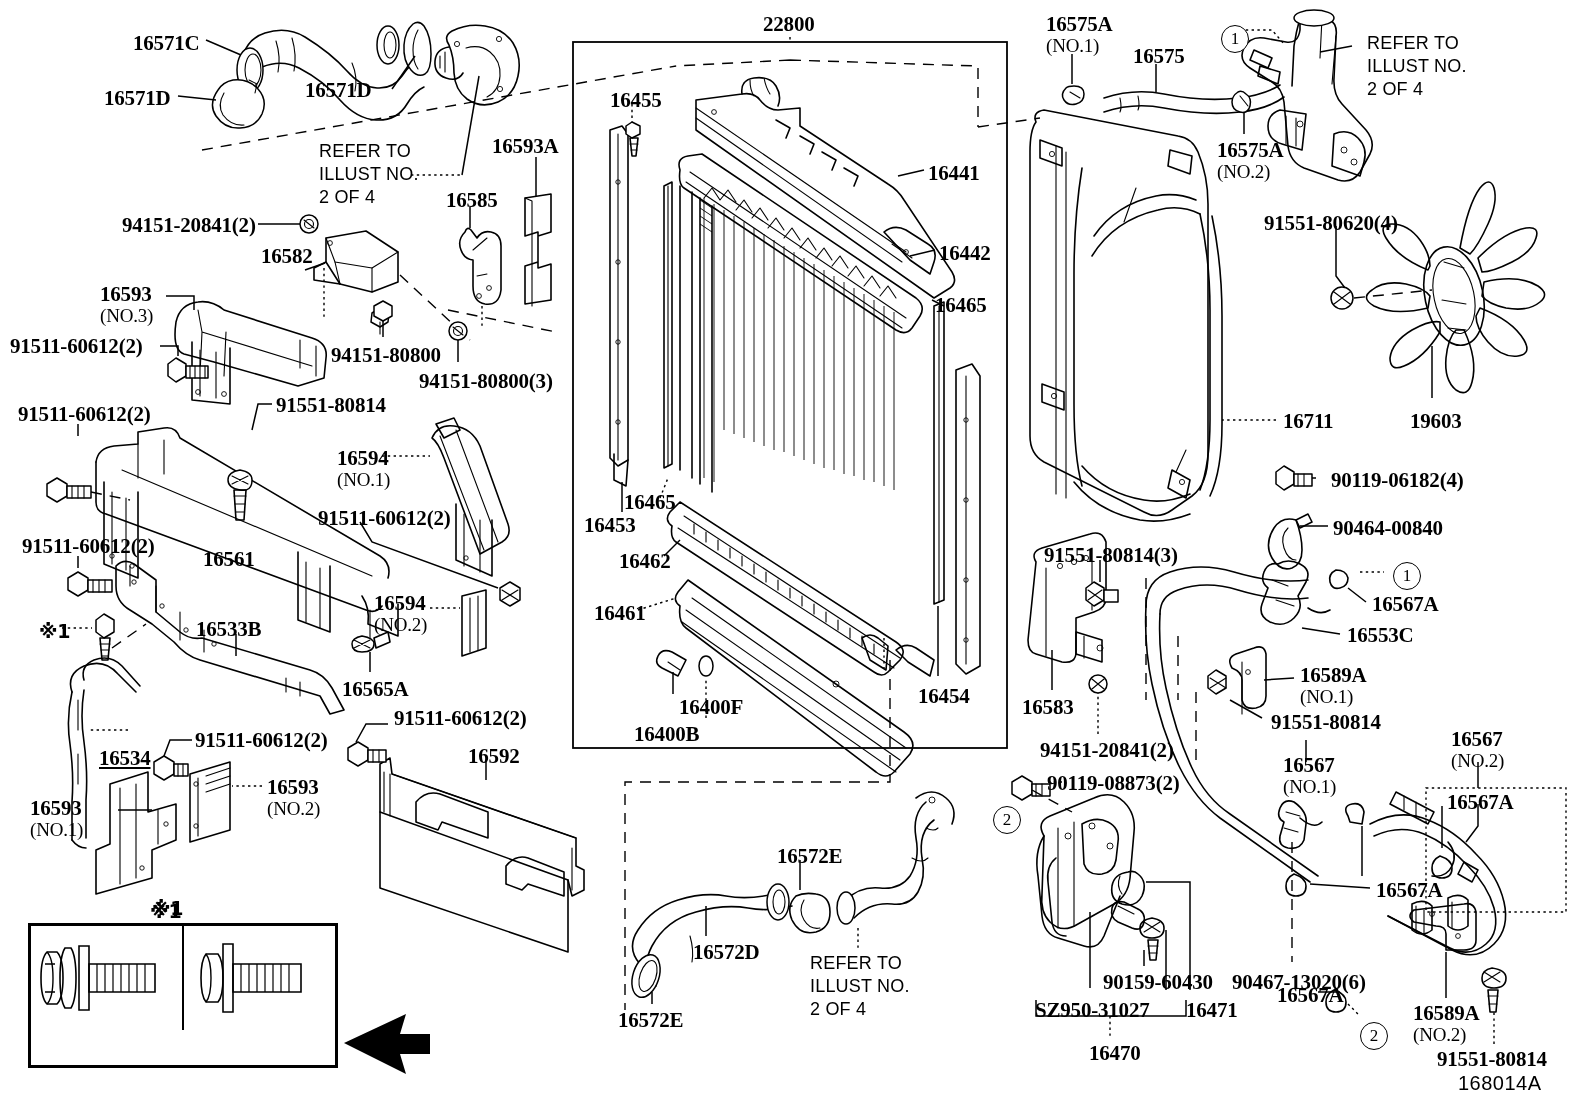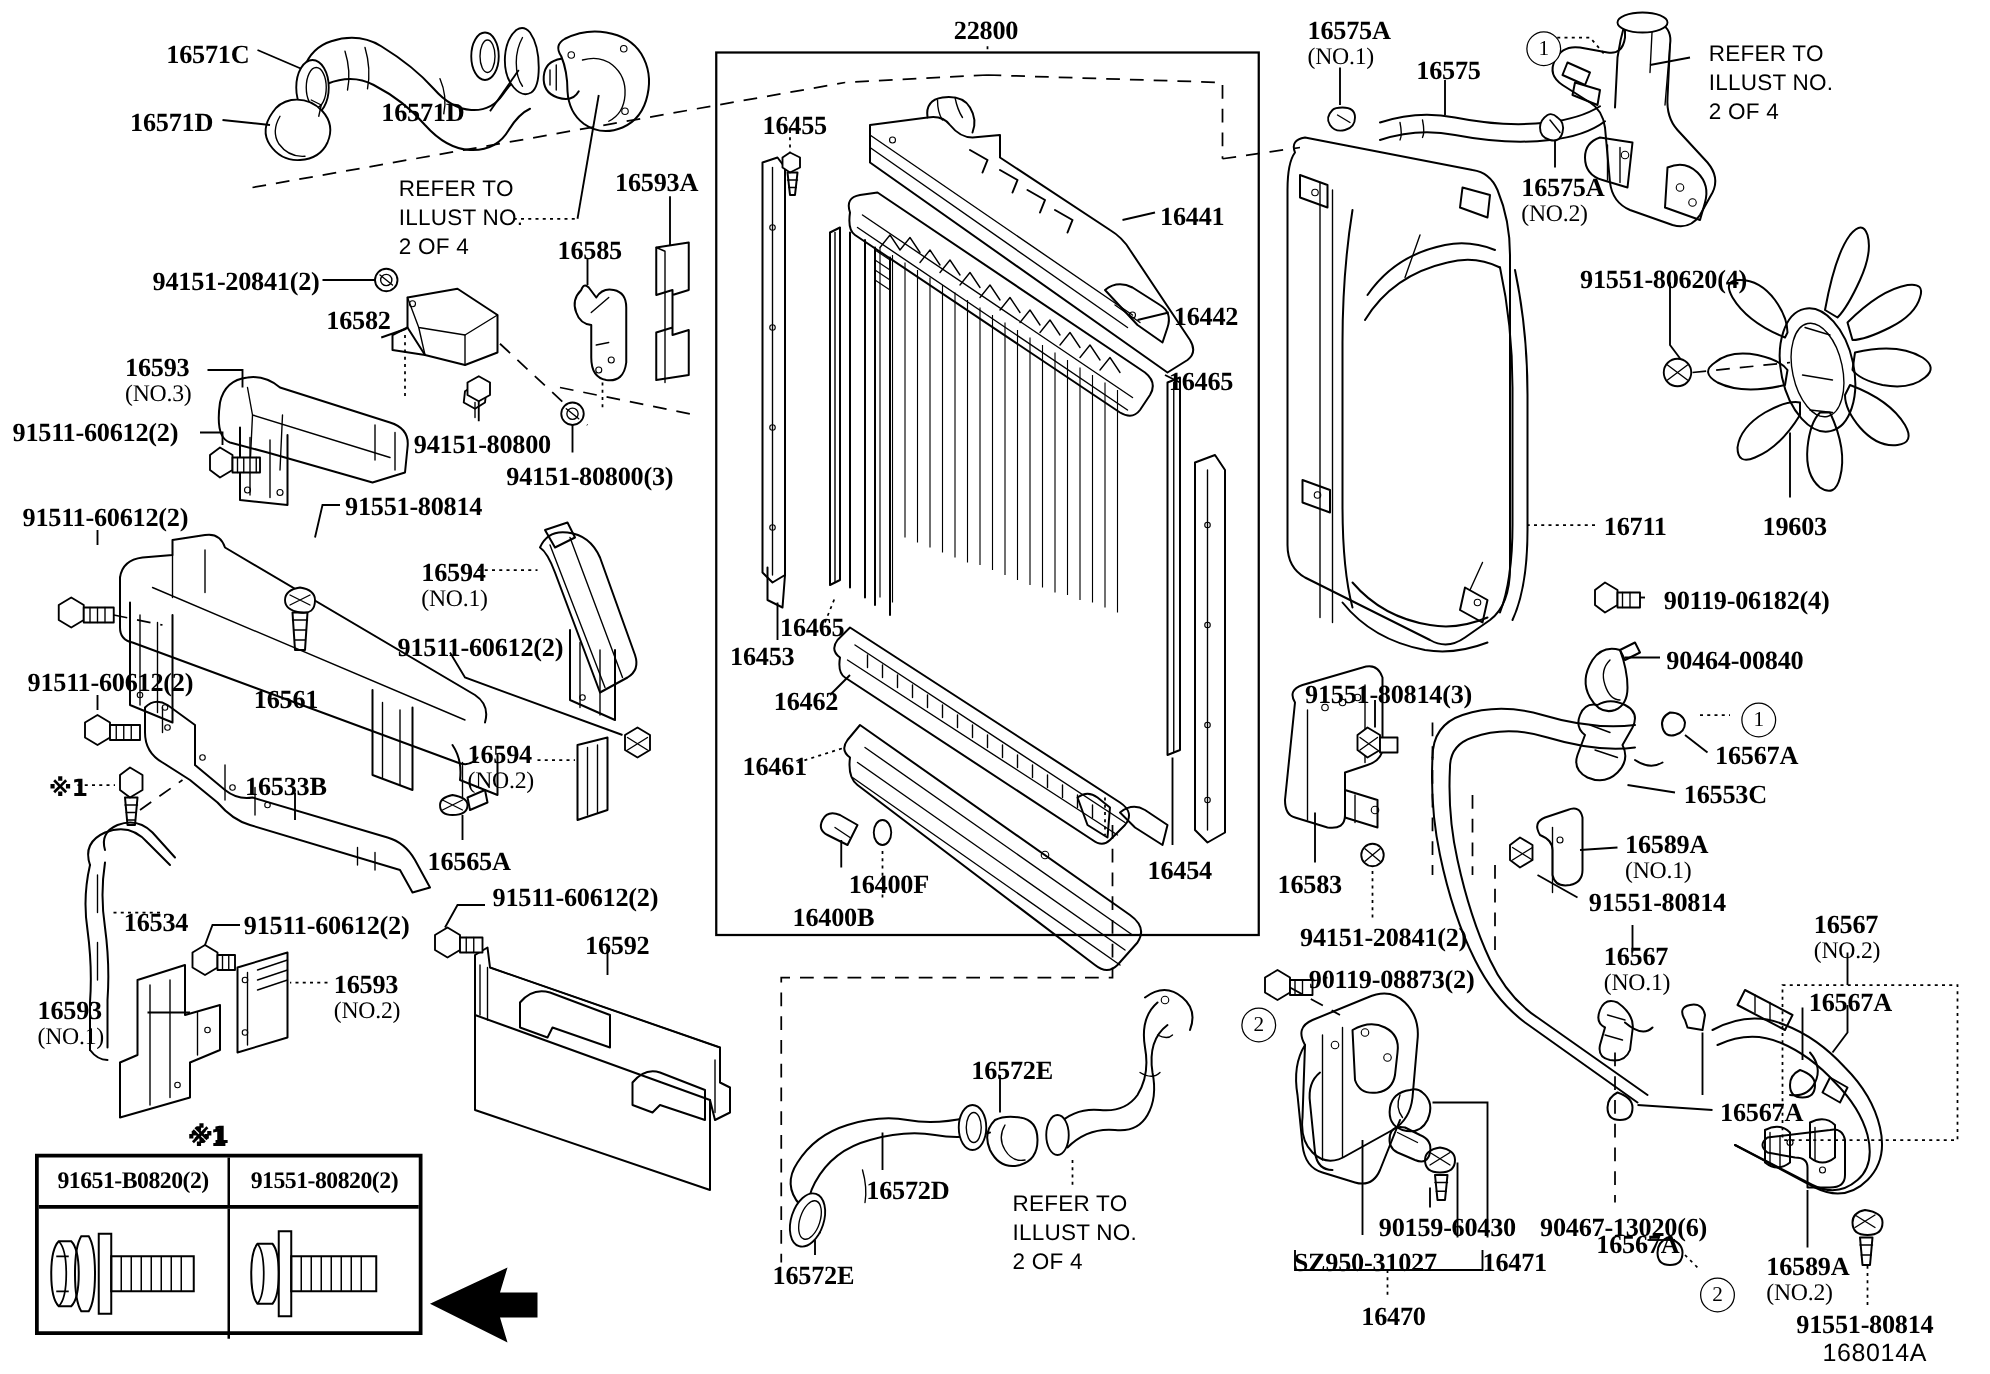--- a/index.html
+++ b/index.html
@@ -583,24 +583,20 @@
   <path class="s" d="M916 798 q16 -12 30 0 q12 10 6 26"></path>
   <circle class="hair" cx="932" cy="800" r="3"></circle>
   <path class="t" d="M926 828 q8 4 12 0 M912 858 q10 6 16 0"></path>
   <path class="dot" d="M858 928 L858 948"></path>
 
   <path class="fillb" d="M344 1043 L406 1014 L400 1034 L430 1034 L430 1054 L400 1054 L406 1074 Z"></path>
 </svg>
 
 <div class="tbl-star">※1</div>
 <div id="bolt-table">
-  <div class="hdr">
-    <div>91651-B0820(2)</div>
-    <div>91551-80820(2)</div>
-  </div>
   <div class="body">
     <div>
       <svg viewBox="0 0 150 104" width="150" height="104">
         <path fill="none" stroke="#000" stroke-width="1.6" d="M16 26 q-6 6 -6 26 q0 20 6 26 l10 0 q6 -6 6 -26 q0 -20 -6 -26 z"></path>
         <path fill="none" stroke="#000" stroke-width="1.4" d="M16 26 q6 6 6 26 q0 20 -6 26"></path>
         <path fill="none" stroke="#000" stroke-width="1.4" d="M14 38 l10 0 M14 66 l10 0"></path>
         <path fill="none" stroke="#000" stroke-width="1.6" d="M34 22 q-5 8 -5 30 q0 22 5 30 l6 0 q5 -8 5 -30 q0 -22 -5 -30 z"></path>
         <path fill="none" stroke="#000" stroke-width="1.6" d="M48 20 l10 0 l0 64 l-10 0 z"></path>
         <path fill="none" stroke="#000" stroke-width="1.6" d="M58 38 l66 0 l0 28 l-66 0 z"></path>
         <g fill="none" stroke="#000" stroke-width="1.2">
@@ -650,31 +646,31 @@
       <div class="lbl left" style="left: 133px; top: 33px;"><span>16571C</span></div>
       <div class="lbl left" style="left: 104px; top: 88px;"><span>16571D</span></div>
       <div class="lbl left" style="left: 305px; top: 80px;"><span>16571D</span></div>
       <div class="lbl left" style="left: 492px; top: 136px;"><span>16593A</span></div>
       <div class="lbl left" style="left: 446px; top: 190px;"><span>16585</span></div>
       <div class="lbl left" style="left: 122px; top: 215px;"><span>94151-20841(2)</span></div>
       <div class="lbl left" style="left: 261px; top: 246px;"><span>16582</span></div>
       <div class="lbl left" style="left: 100px; top: 284px;"><span>16593</span><span class="sub">(NO.3)</span></div>
       <div class="lbl left" style="left: 10px; top: 336px;"><span>91511-60612(2)</span></div>
       <div class="lbl left" style="left: 331px; top: 345px;"><span>94151-80800</span></div>
-      <div class="lbl left" style="left: 405px; top: 371px;"><span>94151-80800(3)</span></div>
+      <div class="lbl left" style="left: 419px; top: 371px;"><span>94151-80800(3)</span></div>
       <div class="lbl left" style="left: 276px; top: 395px;"><span>91551-80814</span></div>
       <div class="lbl left" style="left: 18px; top: 404px;"><span>91511-60612(2)</span></div>
       <div class="lbl left" style="left: 337px; top: 448px;"><span>16594</span><span class="sub">(NO.1)</span></div>
       <div class="lbl left" style="left: 318px; top: 508px;"><span>91511-60612(2)</span></div>
       <div class="lbl left" style="left: 22px; top: 536px;"><span>91511-60612(2)</span></div>
       <div class="lbl left" style="left: 203px; top: 549px;"><span>16561</span></div>
       <div class="lbl left" style="left: 374px; top: 593px;"><span>16594</span><span class="sub">(NO.2)</span></div>
       <div class="lbl left" style="left: 196px; top: 619px;"><span>16533B</span></div>
       <div class="lbl left" style="left: 342px; top: 679px;"><span>16565A</span></div>
-      <div class="lbl left" style="left: 99px; top: 728px;"><span>16534</span></div>
+      <div class="lbl left" style="left: 99px; top: 748px; text-decoration: underline;"><span>16534</span></div>
       <div class="lbl left" style="left: 195px; top: 730px;"><span>91511-60612(2)</span></div>
       <div class="lbl left" style="left: 394px; top: 708px;"><span>91511-60612(2)</span></div>
       <div class="lbl left" style="left: 468px; top: 746px;"><span>16592</span></div>
       <div class="lbl left" style="left: 267px; top: 777px;"><span>16593</span><span class="sub">(NO.2)</span></div>
       <div class="lbl left" style="left: 30px; top: 798px;"><span>16593</span><span class="sub">(NO.1)</span></div>
       <div class="lbl left" style="left: 763px; top: 14px;"><span>22800</span></div>
       <div class="lbl left" style="left: 610px; top: 90px;"><span>16455</span></div>
       <div class="lbl left" style="left: 928px; top: 163px;"><span>16441</span></div>
       <div class="lbl left" style="left: 939px; top: 243px;"><span>16442</span></div>
       <div class="lbl left" style="left: 935px; top: 295px;"><span>16465</span></div>

